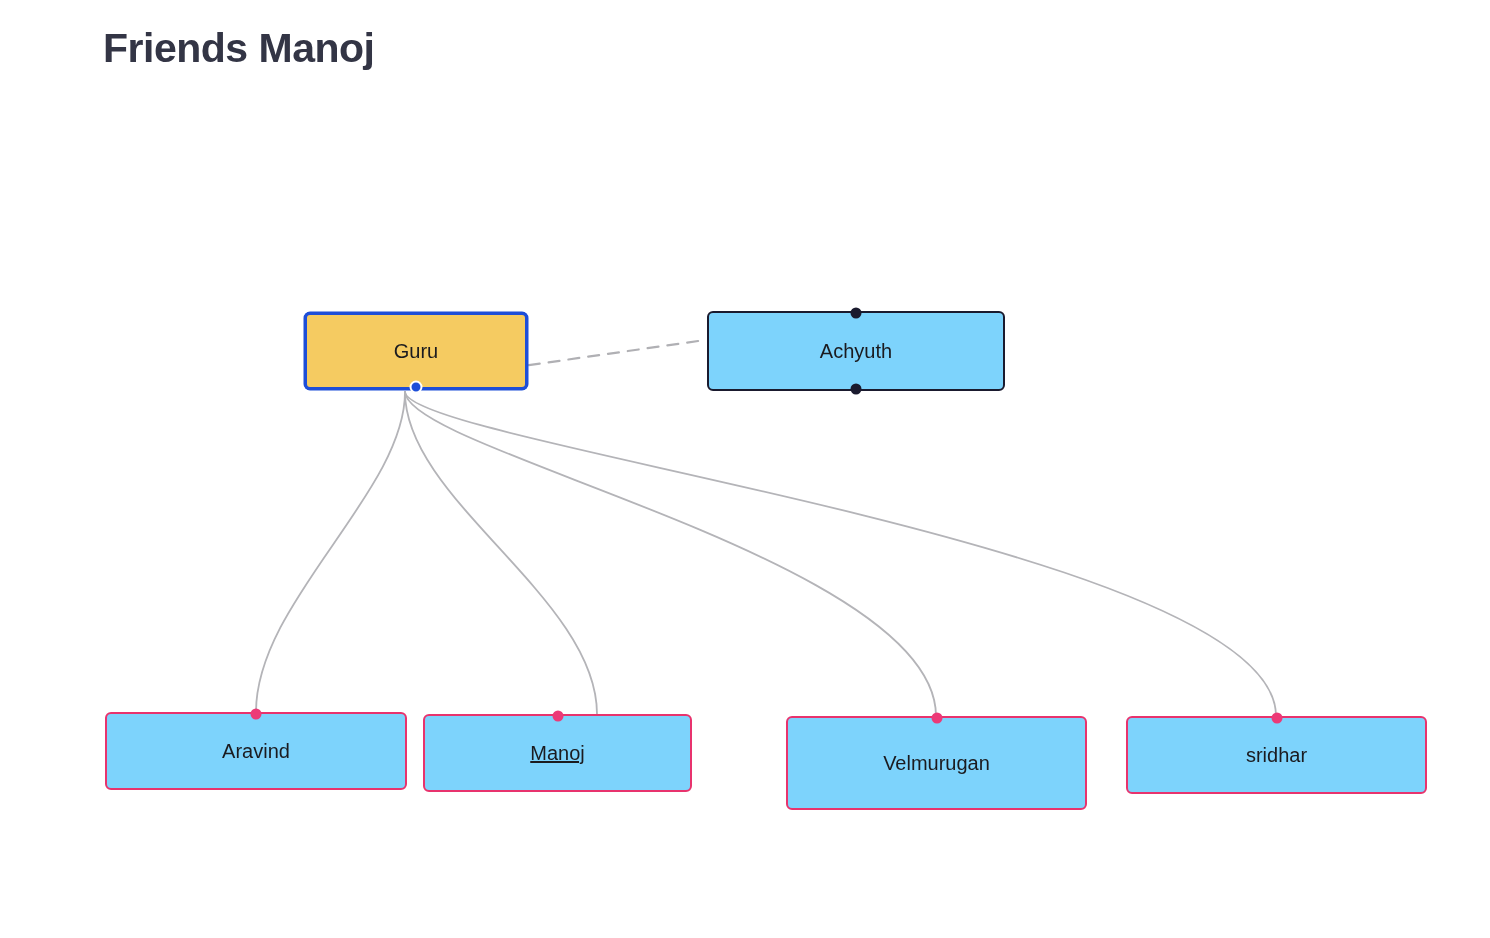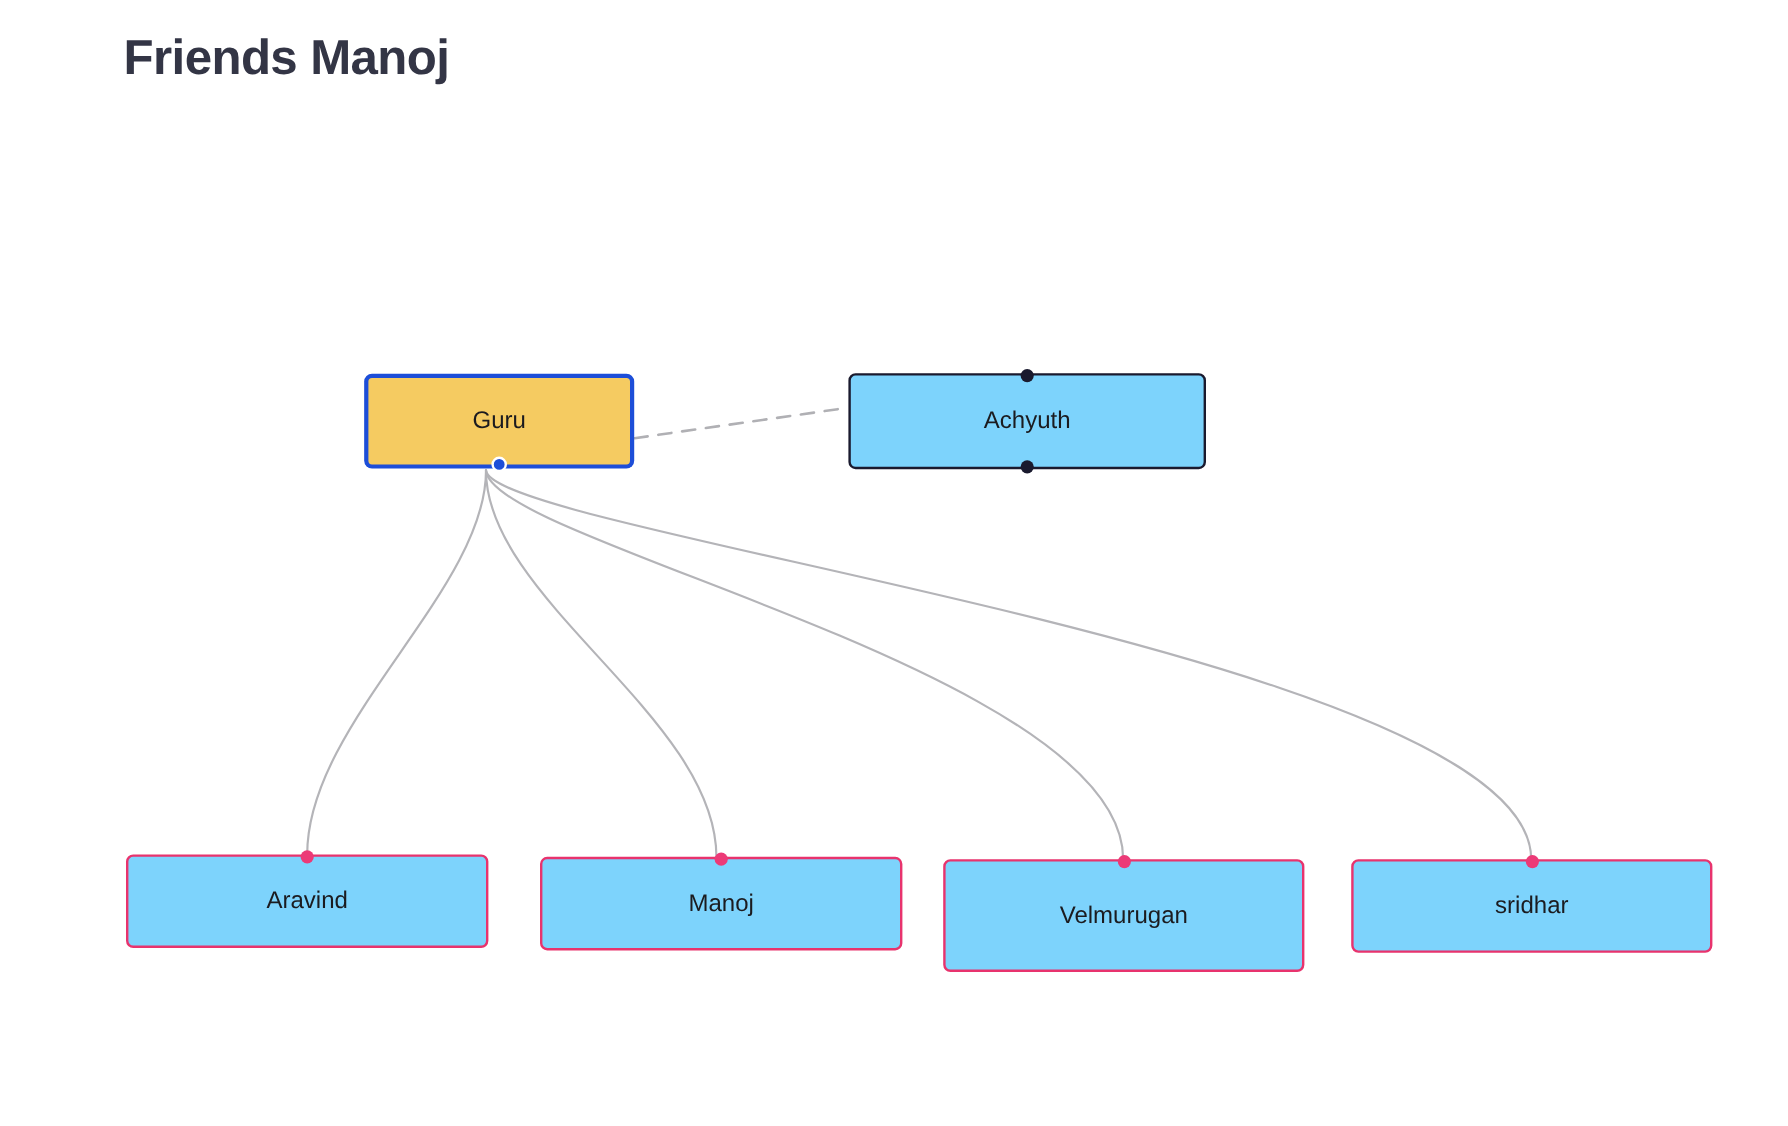--- a/index.html
+++ b/index.html
@@ -109,21 +109,21 @@
       </div>
       <div class="node node-plain" style="left: 707px; top: 311px; width: 298px; height: 80px;">
         <span class="node-label">Achyuth</span>
         <span class="port port-dark" style="left: 50%; top: 0%; background: rgb(26, 26, 46);"></span>
         <span class="port port-dark" style="left: 50%; top: 100%; background: rgb(26, 26, 46);"></span>
       </div>
       <div class="node node-pink" style="left: 105px; top: 712px; width: 302px; height: 78px;">
         <span class="node-label">Aravind</span>
         <span class="port port-pink" style="left: 50%; top: 0%; background: rgb(236, 58, 119);"></span>
       </div>
-      <div class="node node-pink" style="left: 450px; top: 714px; width: 302px; height: 78px;">
+      <div class="node node-pink" style="left: 423px; top: 714px; width: 269px; height: 78px; text-decoration: underline;">
         <span class="node-label">Manoj</span>
         <span class="port port-pink" style="left: 50%; top: 0%; background: rgb(236, 58, 119);"></span>
       </div>
       <div class="node node-pink" style="left: 786px; top: 716px; width: 301px; height: 94px;">
         <span class="node-label">Velmurugan</span>
         <span class="port port-pink" style="left: 50%; top: 0%; background: rgb(236, 58, 119);"></span>
       </div>
       <div class="node node-pink" style="left: 1126px; top: 716px; width: 301px; height: 78px;">
         <span class="node-label">sridhar</span>
         <span class="port port-pink" style="left: 50%; top: 0%; background: rgb(236, 58, 119);"></span>

